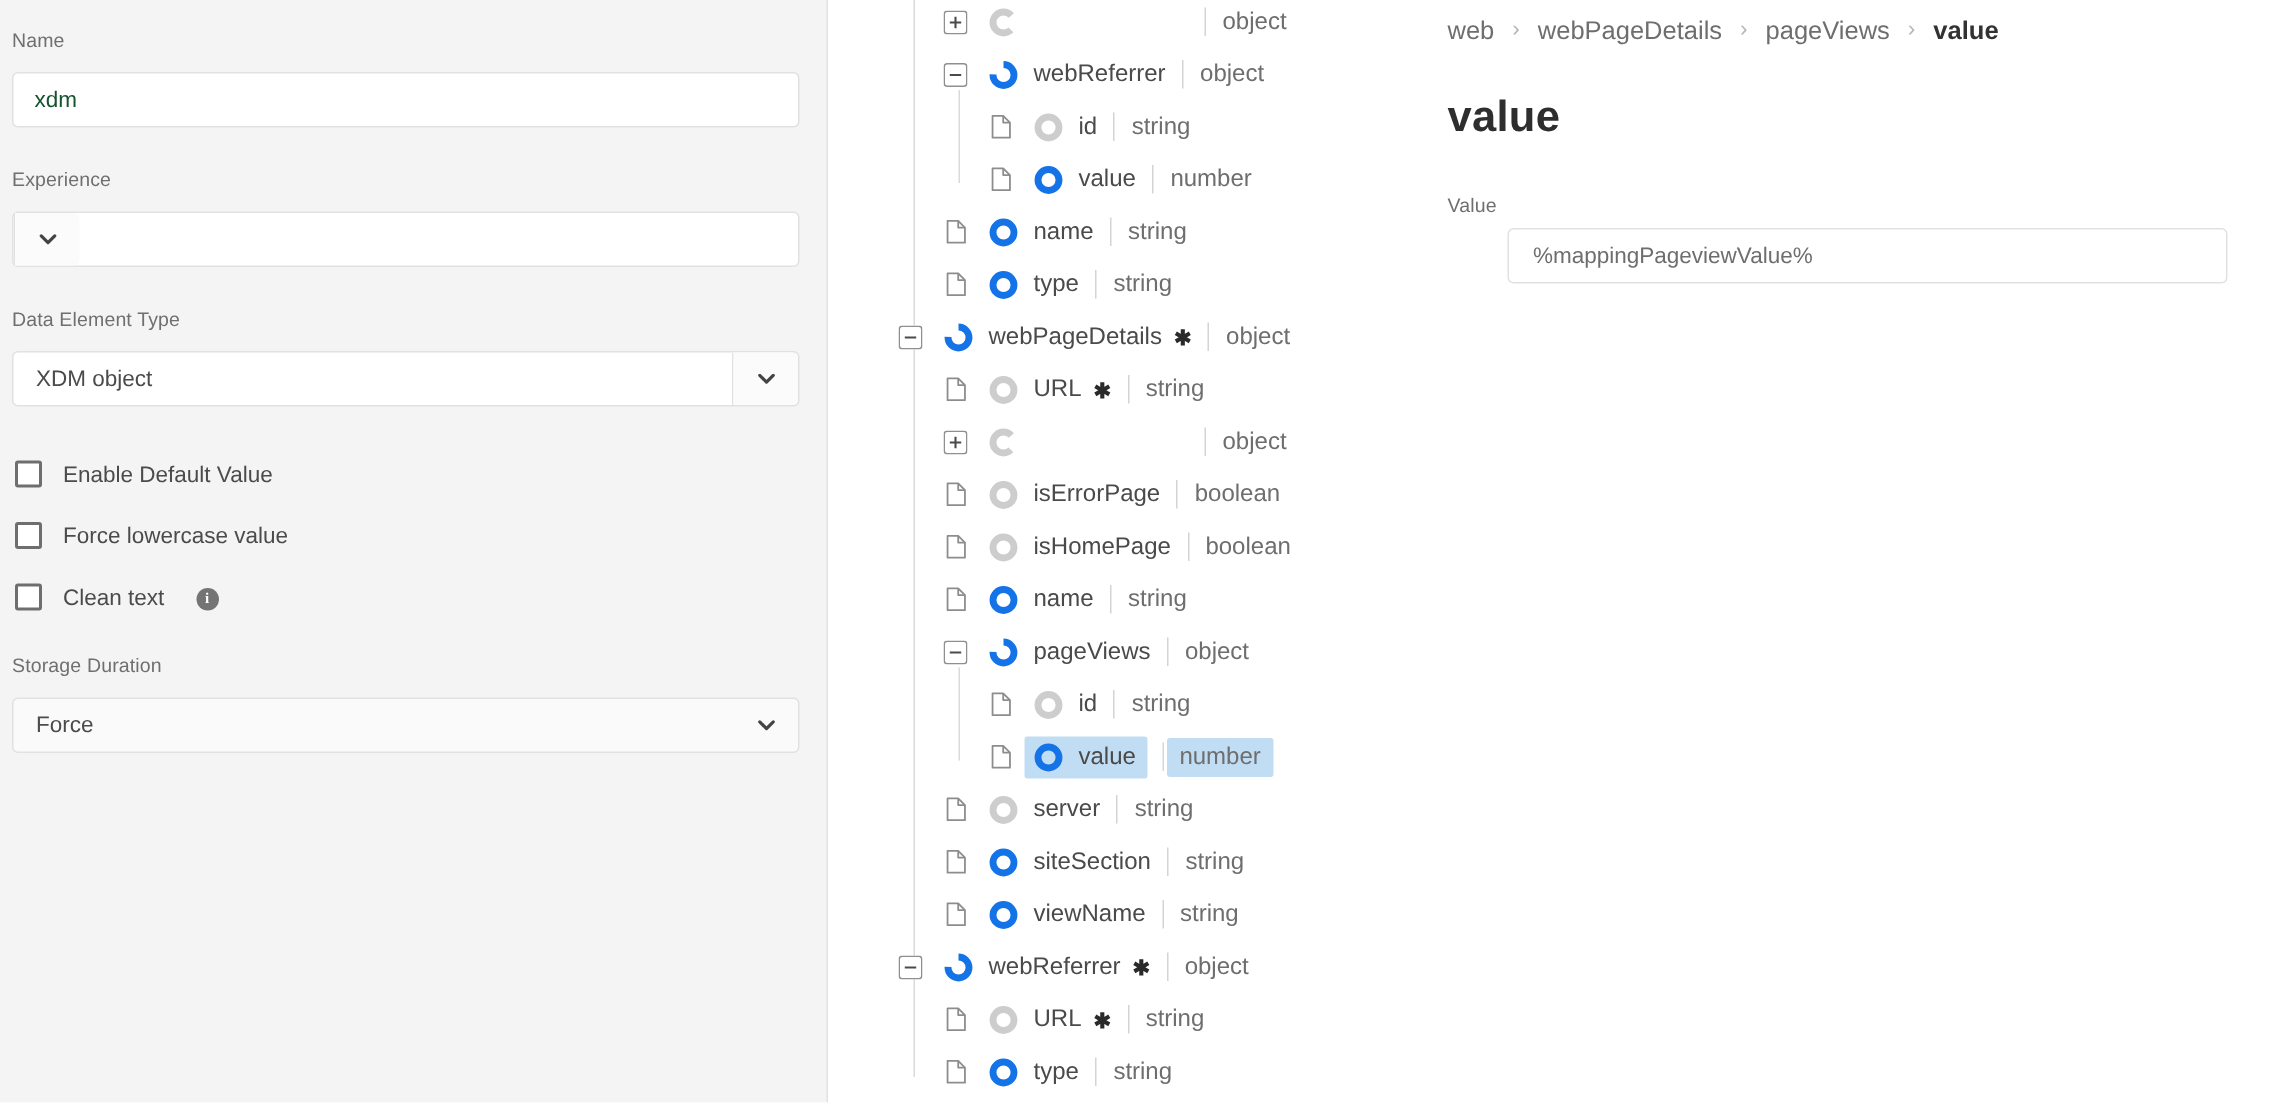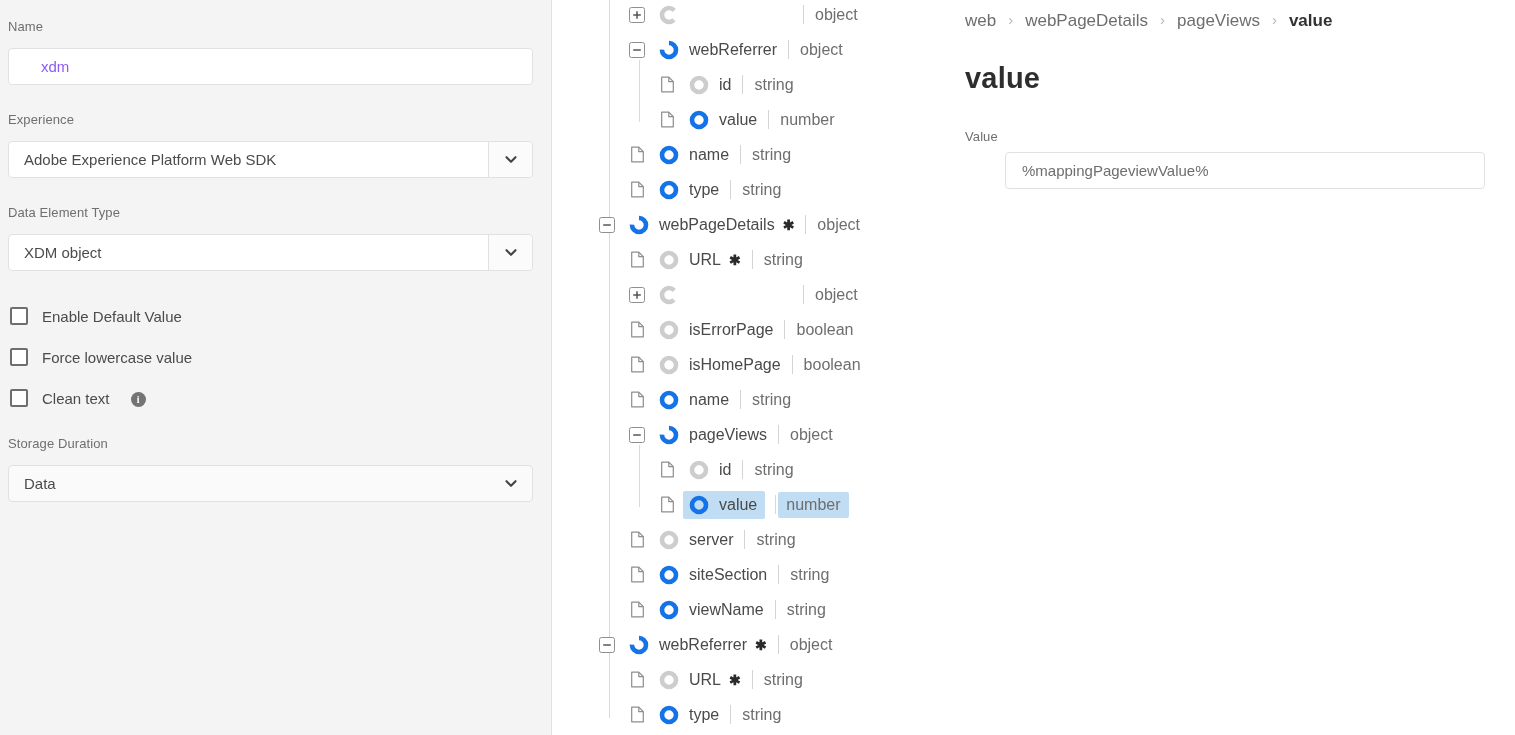--- a/index.html
+++ b/index.html
@@ -6,22 +6,22 @@
   body{width:1515px;height:735px;overflow:hidden;font-family:"Liberation Sans",sans-serif;color:#4b4b4b;}
   .app{display:flex;width:1283px;height:735px;}
 
   
   .left-panel{width:552px;flex:none;background:#f4f4f4;border-right:1px solid #e2e2e2;
               box-sizing:border-box;padding:19px 0 0 8px;}
   .field-label{font-size:13px;color:#6f6f6f;letter-spacing:.1px;}
   .form-group{margin-bottom:27px;}
   .form-group .field-label{margin-bottom:14px;}
   .text-input{display:block;width:525px;height:37px;box-sizing:border-box;background:#fff;
-              border:1px solid #e1e1e1;border-radius:4px;padding:0 32px;font-size:15px;
-              color:#8b5cf6;font-family:"Liberation Sans",sans-serif;outline:none;}
+              border:1px solid #e1e1e1;border-radius:4px;padding:0 14px;font-size:15px;
+              color:#14532d;font-family:"Liberation Sans",sans-serif;outline:none;}
   .dropdown{width:525px;height:37px;box-sizing:border-box;background:#fff;border:1px solid #e1e1e1;
             border-radius:4px;display:flex;align-items:center;justify-content:space-between;cursor:pointer;}
   .dropdown.gray{background:#fafafa;}
   .dd-value{padding-left:15px;font-size:15px;color:#4b4b4b;}
   .dd-chev{width:43px;align-self:stretch;display:flex;align-items:center;justify-content:center;
            border-left:1px solid #e1e1e1;background:#fbfbfb;border-radius:0 4px 4px 0;}
   .dd-chev.plain{border-left:none;background:transparent;}
 
   .checkbox-group{margin:33px 0 0 2px;}
   .cb-row{display:flex;align-items:flex-end;margin-bottom:20px;height:21px;}
@@ -76,21 +76,20 @@
 <div class="app">
 
   <aside class="left-panel">
     <div class="form-group">
       <div class="field-label">Name</div>
       <input class="text-input" type="text" value="xdm" style="">
     </div>
     <div class="form-group">
       <div class="field-label">Experience</div>
       <div class="dropdown">
-        <span class="dd-value">Adobe Experience Platform Web SDK</span>
         <span class="dd-chev">
           <svg width="12" height="8" viewBox="0 0 12 8">
               <path d="M1.5 1.2 L6 5.8 L10.5 1.2" fill="none" stroke="#444" stroke-width="2.1" stroke-linecap="round" stroke-linejoin="round"></path>
             </svg>
         </span>
       </div>
     </div>
     <div class="form-group">
       <div class="field-label">Data Element Type</div>
       <div class="dropdown">
@@ -115,21 +114,21 @@
         <div class="cb-row">
           <span class="cb-box"></span>
           <span class="cb-label">Clean text</span>
           <span class="info-icon">i</span>
         </div>
       </div>
 
     <div class="form-group storage-group">
       <div class="field-label">Storage Duration</div>
       <div class="dropdown gray">
-        <span class="dd-value">Data</span>
+        <span class="dd-value">Force</span>
         <span class="dd-chev plain">
           <svg width="12" height="8" viewBox="0 0 12 8">
               <path d="M1.5 1.2 L6 5.8 L10.5 1.2" fill="none" stroke="#444" stroke-width="2.1" stroke-linecap="round" stroke-linejoin="round"></path>
             </svg>
         </span>
       </div>
     </div>
   </aside>
 
   <section class="tree-panel">

